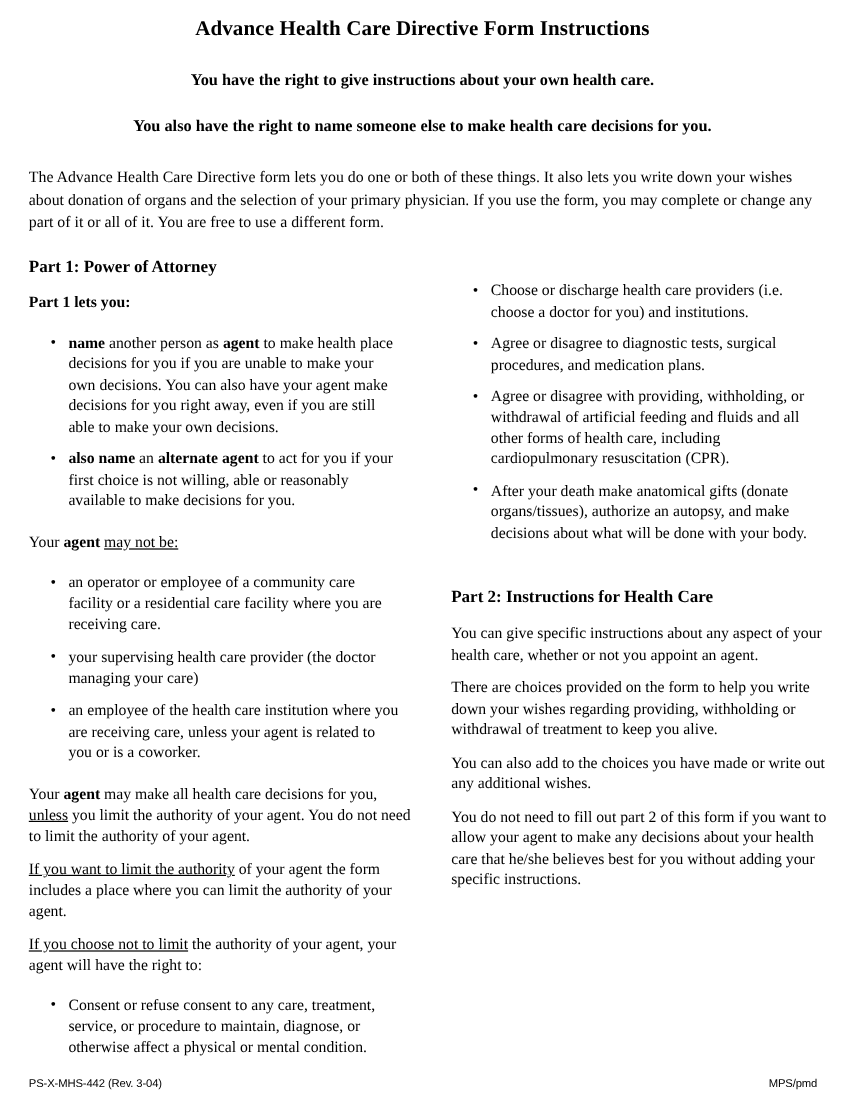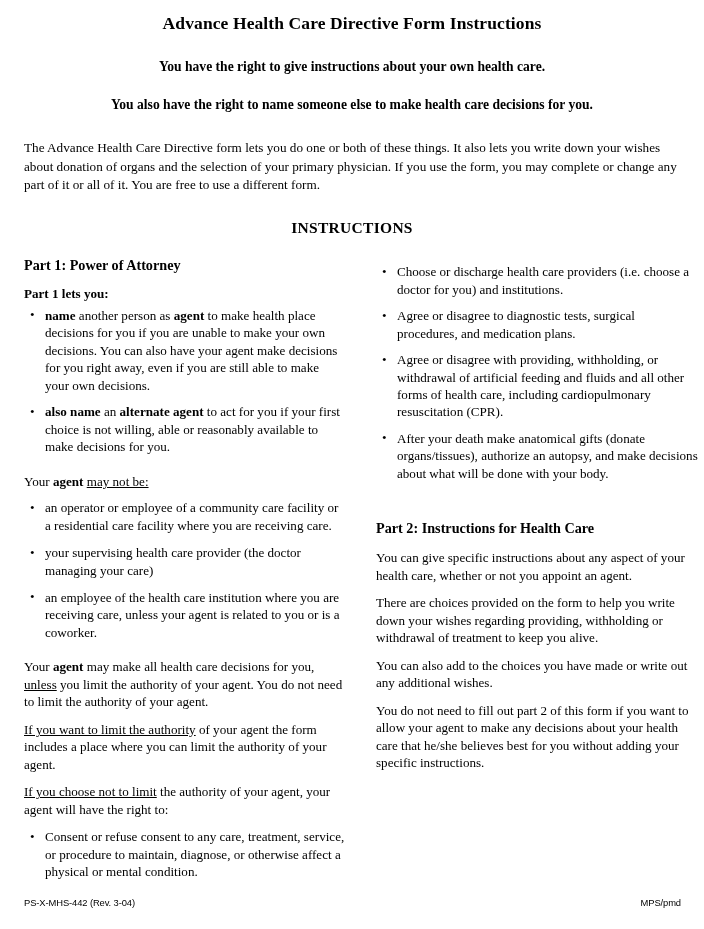--- a/index.html
+++ b/index.html
@@ -94,21 +94,21 @@
   p.para {
     font-size: 13.1px;
     line-height: 1.335;
     margin: 0 0 10px 0;
   }
   p.para.gap-top { margin-top: 17px; }
   p.para.tight { margin-bottom: 9px; }
 
   ul.blist {
     list-style: none;
-    margin: 4px;
+    margin: 16px;
     padding: 0;
   }
   ul.blist > li {
     position: relative;
     font-size: 13.1px;
     line-height: 1.335;
     padding-left: 17px;
     margin-bottom: 9px;
   }
   ul.blist > li:last-child { margin-bottom: 0; }
@@ -144,21 +144,20 @@
 
 <div id="page">
 
   <h1 class="doc-title">Advance Health Care Directive Form Instructions</h1>
 
   <p class="lede first">You have the right to give instructions about your own health care.</p>
   <p class="lede second">You also have the right to name someone else to make health care decisions for you.</p>
 
   <p class="intro">The Advance Health Care Directive form lets you do one or both of these things.  It also lets you write down your wishes about donation of organs and the selection of your primary physician.  If you use the form, you may complete or change any part of it or all of it.  You are free to use a different form.</p>
 
-  <h2 class="section-head">INSTRUCTIONS</h2>
 
   <div class="columns">
 
     <div class="col left">
 
       <h3 class="part-head">Part 1: Power of Attorney</h3>
 
       <p class="lead-in">Part 1 lets you:</p>
 
       <ul class="blist">

